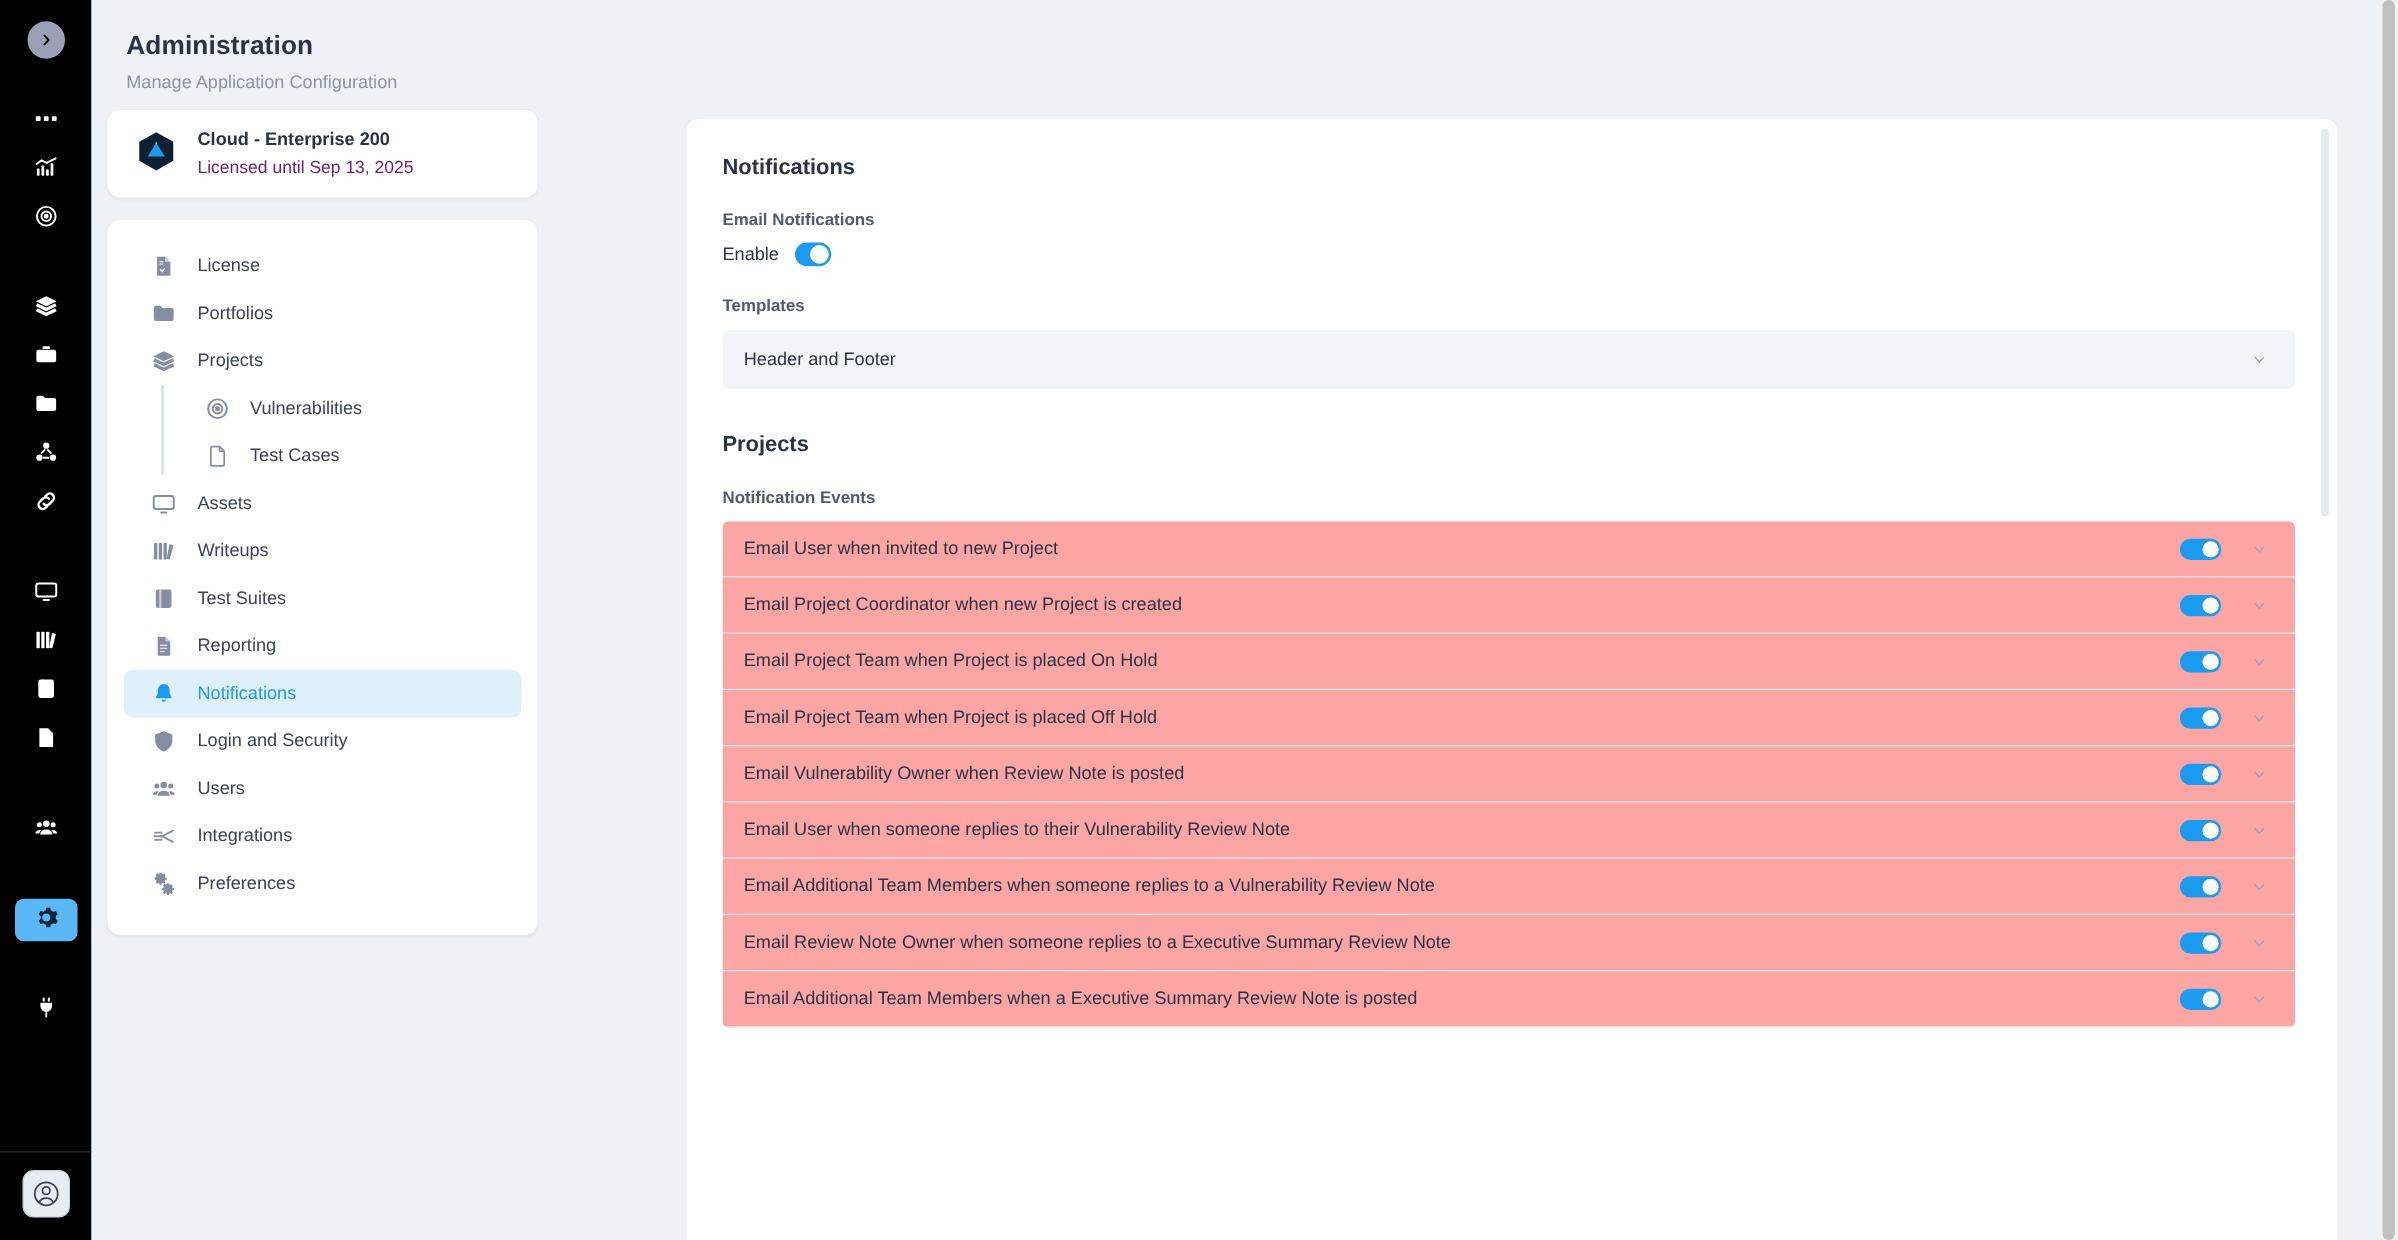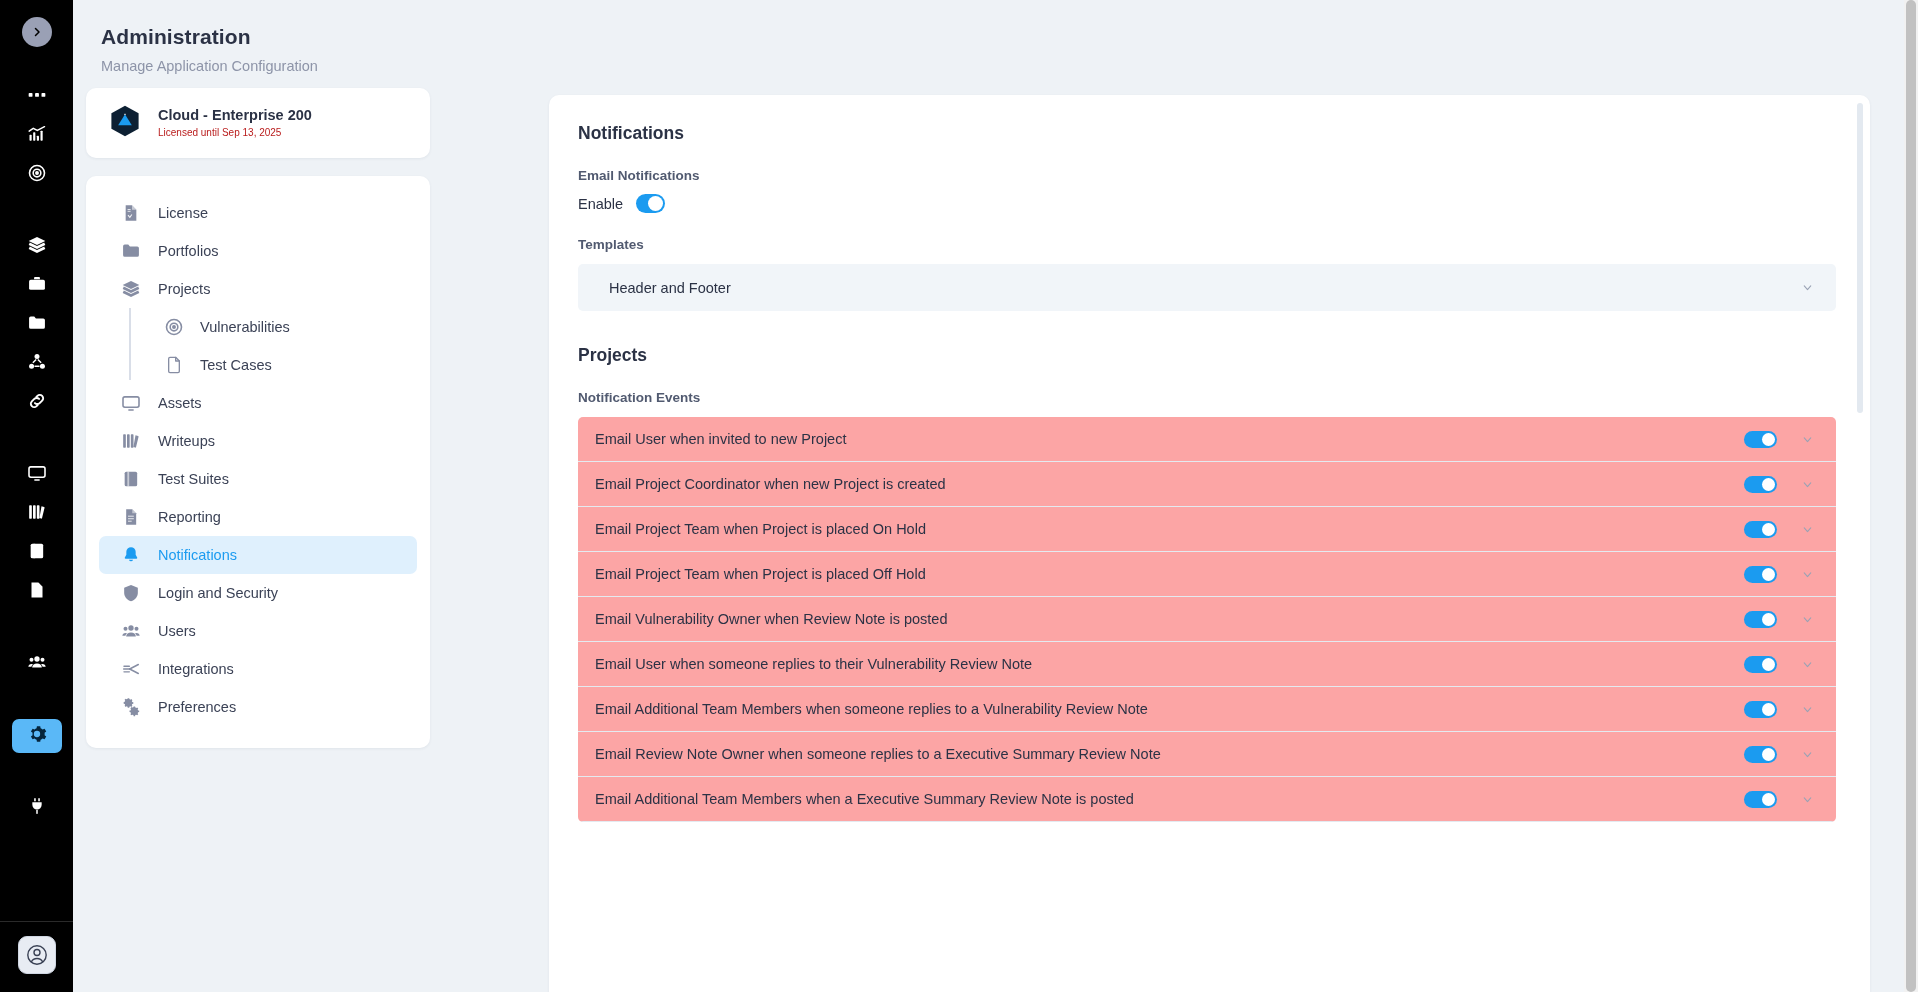--- a/index.html
+++ b/index.html
@@ -56,21 +56,21 @@
   
   #settings-col { position: absolute; left: 86px; top: 88px; width: 344px; }
   .card {
     background: #fff; border-radius: 10px;
     box-shadow: 0 1px 3px rgba(40,50,80,.07);
   }
   #license-card {
     height: 70px; display: flex; align-items: center; padding: 0 22px; gap: 16px;
   }
   #license-text .lic-title { font-size: 14.5px; font-weight: bold; color: #2b3245; line-height: 1.45; }
-  #license-text .lic-sub { font-size: 10px; color: #b91c1c; line-height: 1.45; }
+  #license-text .lic-sub { font-size: 14px; color: #701a75; line-height: 1.45; }
 
   #nav-card { margin-top: 18px; padding: 18px 0 22px 0; }
   .nav-item {
     height: 38px; margin: 0 13px;
     display: flex; align-items: center; gap: 17px;
     padding-left: 22px; border-radius: 7px;
     font-size: 14.5px; color: #3b4256; cursor: pointer;
   }
   .nav-item .nav-ico { width: 20px; height: 20px; display: flex; align-items: center; justify-content: center; color: #868da3; flex: 0 0 20px; }
   .nav-item.active { background: #dff0fd; color: #1b9bf0; }
@@ -91,21 +91,21 @@
     overflow: hidden;
   }
   #main-inner { padding: 28px 34px 0 29px; }
   .sec-title { font-size: 17.5px; font-weight: bold; color: #2b3245; }
   .sub-label { font-size: 13.5px; font-weight: bold; color: #515a70; margin-top: 24px; }
   .enable-row { display: flex; align-items: center; gap: 13px; margin-top: 11px; }
   .enable-row .enable-lbl { font-size: 14.5px; color: #2b3245; }
 
   .tpl-row {
     margin-top: 12px; height: 47px; background: #f1f5f9; border-radius: 5px;
-    display: flex; align-items: center; padding: 0 22px 0 31px;
+    display: flex; align-items: center; padding: 0 22px 0 17px;
     font-size: 14.5px; color: #2b3245; cursor: pointer;
   }
   .tpl-row .sp { flex: 1; }
 
   .sec-title.projects { margin-top: 34px; }
 
   #events-list { margin-top: 12px; border-radius: 5px; overflow: hidden; }
   .evt-row {
     height: 45px; background: #fca5a5;
     display: flex; align-items: center; padding: 0 22px 0 17px;

